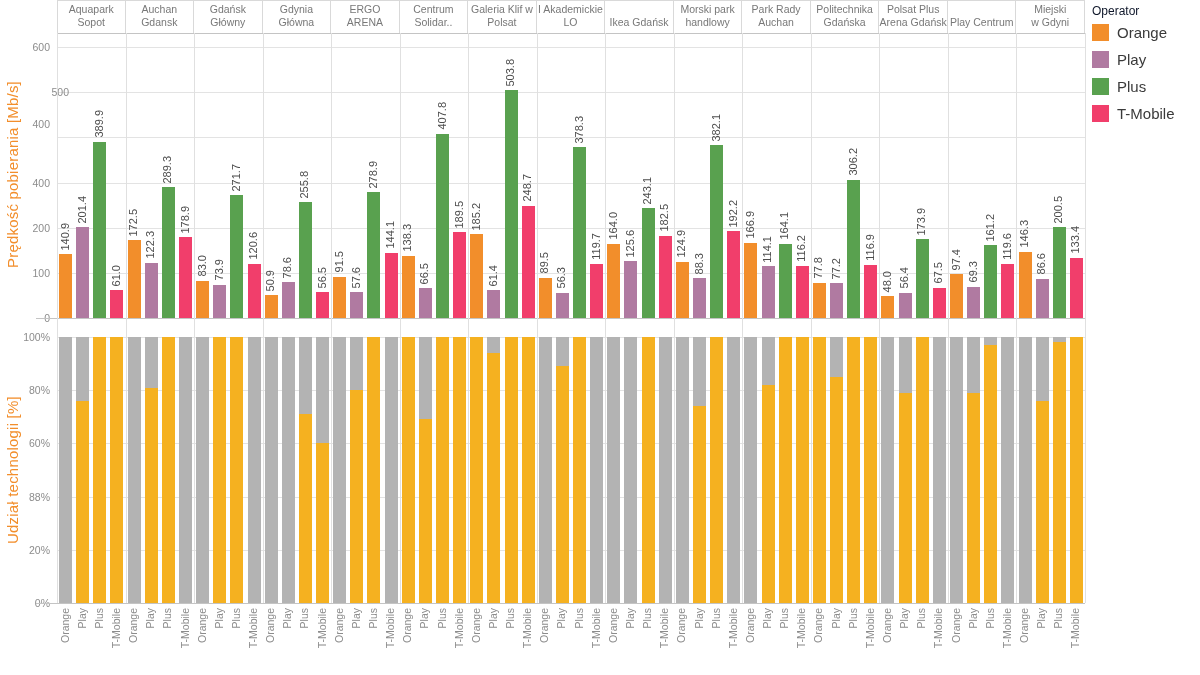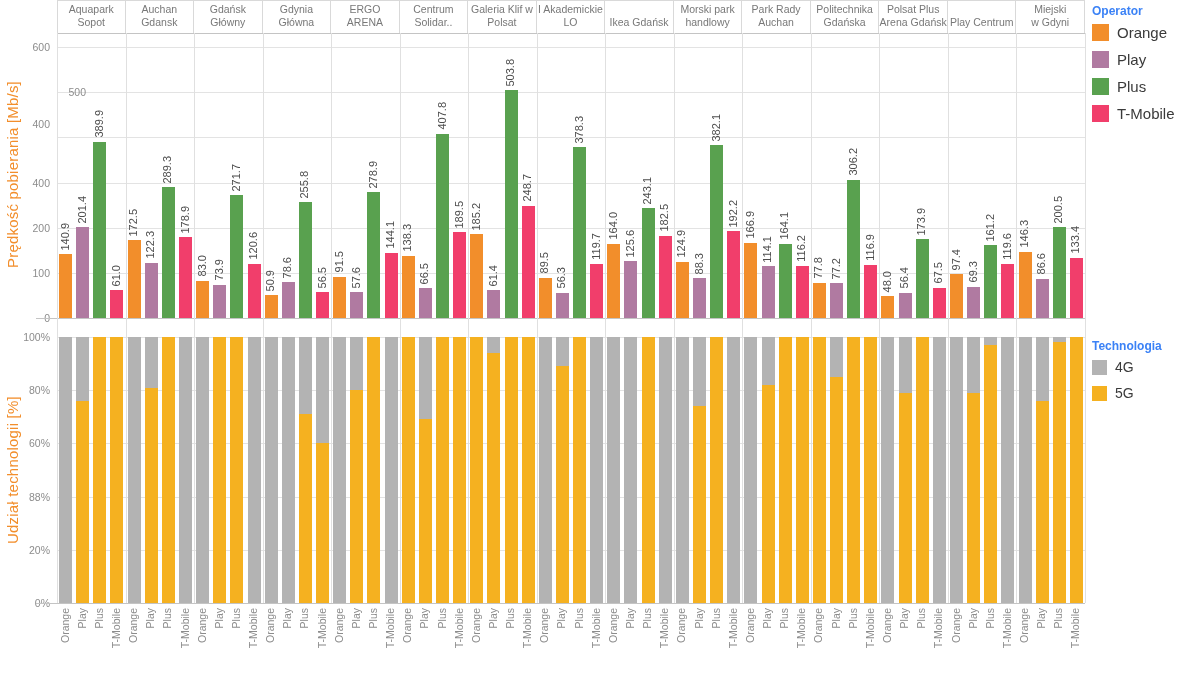--- a/index.html
+++ b/index.html
@@ -15,21 +15,21 @@
   .baseline{background:#c4c4c4;height:1px;}
   .vdivider{background:#e0e0e0;width:1px;}
   .header-cell{
     box-sizing:border-box;border-right:1px solid #d9d9d9;border-top:1px solid #d9d9d9;
     display:flex;flex-direction:column;justify-content:flex-end;align-items:center;
     color:#787878;font-size:10.5px;line-height:1.3;text-align:center;padding-bottom:3px;overflow:hidden;
   }
   .bar{position:absolute;}
   .bar-label{color:#4d4d4d;font-size:11px;line-height:13px;}
   .xlabel{color:#8c8c8c;font-size:10.5px;line-height:13px;}
-  .legend-title{font-size:12px;font-weight:bold;color:#3b82f6;}
+  .legend-title{font-size:12px;font-weight:normal;color:#0f172a;}
   .legend-item{position:absolute;display:flex;align-items:center;cursor:default;}
   .legend-swatch{display:inline-block;flex:none;}
   .legend-label{color:#3a3a3a;}
 </style>
 </head>
 <body>
 
 <div id="chart-root">
   <div class="abs vtext axis-title" style="left:4px;top:60px;height:230px;text-align:center;">Prędkość pobierania [Mb/s]</div>
   <div class="abs vtext axis-title" style="left:4px;top:370px;height:200px;text-align:center;">Udział technologii [%]</div>
@@ -38,21 +38,21 @@
       <div class="ytick" style="position: absolute; left: 12px; top: 313px; width: 38px;">0</div>
       <div class="gridline" style="position: absolute; left: 57px; top: 272.834px; width: 1028px;"></div>
       <div class="ytick" style="position: absolute; left: 12px; top: 267.834px; width: 38px;">100</div>
       <div class="gridline" style="position: absolute; left: 57px; top: 227.667px; width: 1028px;"></div>
       <div class="ytick" style="position: absolute; left: 12px; top: 222.667px; width: 38px;">200</div>
       <div class="gridline" style="position: absolute; left: 57px; top: 182.501px; width: 1028px;"></div>
       <div class="ytick" style="position: absolute; left: 12px; top: 177.501px; width: 38px;">400</div>
       <div class="gridline" style="position: absolute; left: 57px; top: 137.334px; width: 1028px;"></div>
       <div class="ytick" style="position: absolute; left: 12px; top: 119px; width: 38px;">400</div>
       <div class="gridline" style="position: absolute; left: 57px; top: 92.168px; width: 1028px;"></div>
-      <div class="ytick" style="position: absolute; left: 28px; top: 87.168px; width: 38px; margin-left: 20px;">500</div>
+      <div class="ytick" style="position: absolute; left: 11px; top: 87.168px; width: 38px; margin-left: 20px;">500</div>
       <div class="gridline" style="position: absolute; left: 57px; top: 47.0016px; width: 1028px;"></div>
       <div class="ytick" style="position: absolute; left: 12px; top: 42.0016px; width: 38px;">600</div>
       <div class="ytick" style="position: absolute; left: 12px; top: 598px; width: 38px;">0%</div>
       <div class="gridline" style="position: absolute; left: 57px; top: 549.8px; width: 1028px;"></div>
       <div class="ytick" style="position: absolute; left: 12px; top: 544.8px; width: 38px;">20%</div>
       <div class="gridline" style="position: absolute; left: 57px; top: 496.6px; width: 1028px;"></div>
       <div class="ytick" style="position: absolute; left: 12px; top: 491.6px; width: 38px;">88%</div>
       <div class="gridline" style="position: absolute; left: 57px; top: 443.4px; width: 1028px;"></div>
       <div class="ytick" style="position: absolute; left: 12px; top: 438.4px; width: 38px;">60%</div>
       <div class="gridline" style="position: absolute; left: 57px; top: 390.2px; width: 1028px;"></div>
@@ -424,24 +424,13 @@
       </div>
       <div class="legend-item" style="left: 0px; top: 74px;">
         <span class="legend-swatch" style="width: 17px; height: 17px; background: rgb(89, 161, 79); margin-right: 8px;"></span>
         <span class="legend-label" style="font-size: 15px;">Plus</span>
       </div>
       <div class="legend-item" style="left: 0px; top: 101px;">
         <span class="legend-swatch" style="width: 17px; height: 17px; background: rgb(241, 62, 107); margin-right: 8px;"></span>
         <span class="legend-label" style="font-size: 15px;">T-Mobile</span>
       </div>
     </div>
-  <div id="legend-technology" class="abs" style="left:1092px;top:339px;width:106px;height:80px;">
-    <div class="legend-title">Technologia</div>
-  <div class="legend-item" style="left: 0px; top: 20px;">
-        <span class="legend-swatch" style="width: 15px; height: 15px; background: rgb(179, 179, 179); margin-right: 8px;"></span>
-        <span class="legend-label" style="font-size: 14px;">4G</span>
-      </div>
-      <div class="legend-item" style="left: 0px; top: 46px;">
-        <span class="legend-swatch" style="width: 15px; height: 15px; background: rgb(245, 177, 32); margin-right: 8px;"></span>
-        <span class="legend-label" style="font-size: 14px;">5G</span>
-      </div>
-    </div>
 </div>
 
 </body></html>

